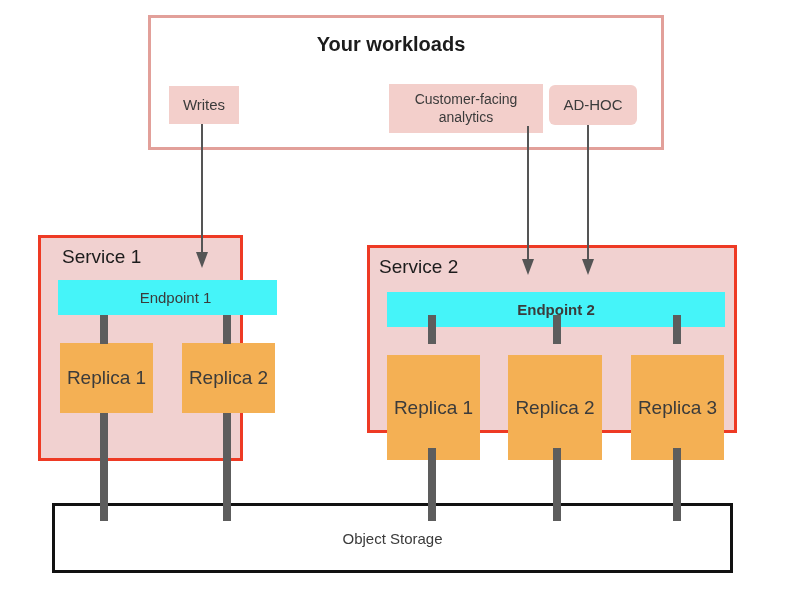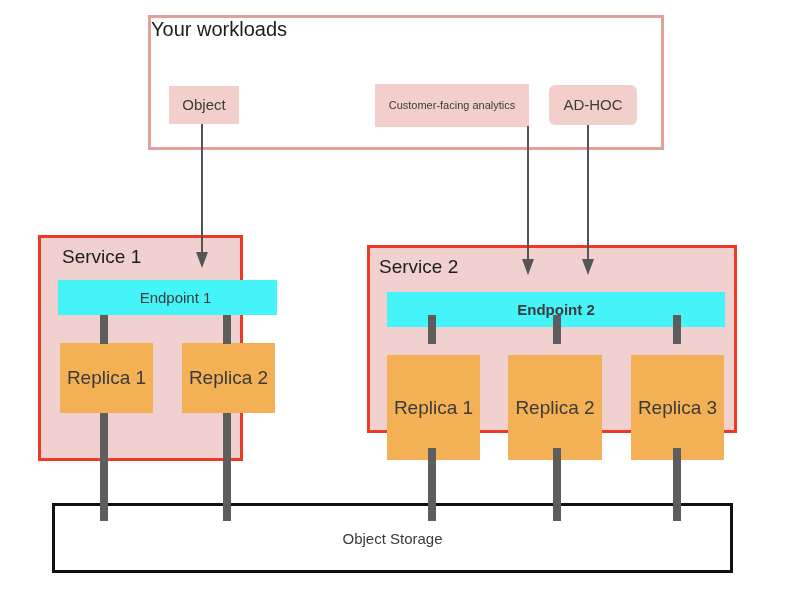--- a/index.html
+++ b/index.html
@@ -16,38 +16,39 @@
   
   .workloads {
     position: absolute;
     left: 148px; top: 15px;
     width: 516px; height: 135px;
     border: 3px solid var(--outer-border);
     background: #ffffff;
   }
   .wl-title {
     position: absolute;
-    left: 0; right: 30px; top: 0;
-    text-align: left;
+    left: 0; right: 30px; top: 15px;
+    text-align: center;
     font-size: 20px;
     color: var(--text-dark);
+    font-weight: bold;
   }
   .wl-item {
     position: absolute;
     background: var(--workload-item-bg);
     color: var(--text-label);
     display: flex;
     align-items: center;
     justify-content: center;
     text-align: center;
     font-size: 15px;
     line-height: 1.25;
   }
   .wl-writes    { left: 18px;  top: 68px; width: 70px;  height: 38px; }
-  .wl-analytics { left: 224px; top: 66px; width: 154px; height: 43px; font-size: 11px; }
+  .wl-analytics { left: 238px; top: 66px; width: 154px; height: 49px; font-size: 14px; }
   .wl-adhoc     { left: 398px; top: 67px; width: 88px;  height: 40px; border-radius: 6px; }
 
   
   .service {
     position: absolute;
     border: 3px solid var(--service-border);
     background: var(--service-bg);
   }
   .service-1 { left: 38px;  top: 235px; width: 205px; height: 226px; }
   .service-2 { left: 367px; top: 245px; width: 370px; height: 188px; }
@@ -138,21 +139,21 @@
   .a3-shaft { left: 587px; top: 125px; height: 134px; }
   .a3-head  { left: 582px; top: 259px; }
 </style>
 </head>
 <body>
 
 <div class="canvas">
 
   <div class="workloads">
     <div class="wl-title">Your workloads</div>
-    <div class="wl-item wl-writes">Object</div>
+    <div class="wl-item wl-writes">Writes</div>
     <div class="wl-item wl-analytics">Customer-facing analytics</div>
     <div class="wl-item wl-adhoc">AD-HOC</div>
   </div>
 
   <div class="service service-1">
     <div class="svc-title">Service 1</div>
     <div class="endpoint">Endpoint 1</div>
     <div class="replica rep-1">Replica 1</div>
     <div class="replica rep-2">Replica 2</div>
   </div>

